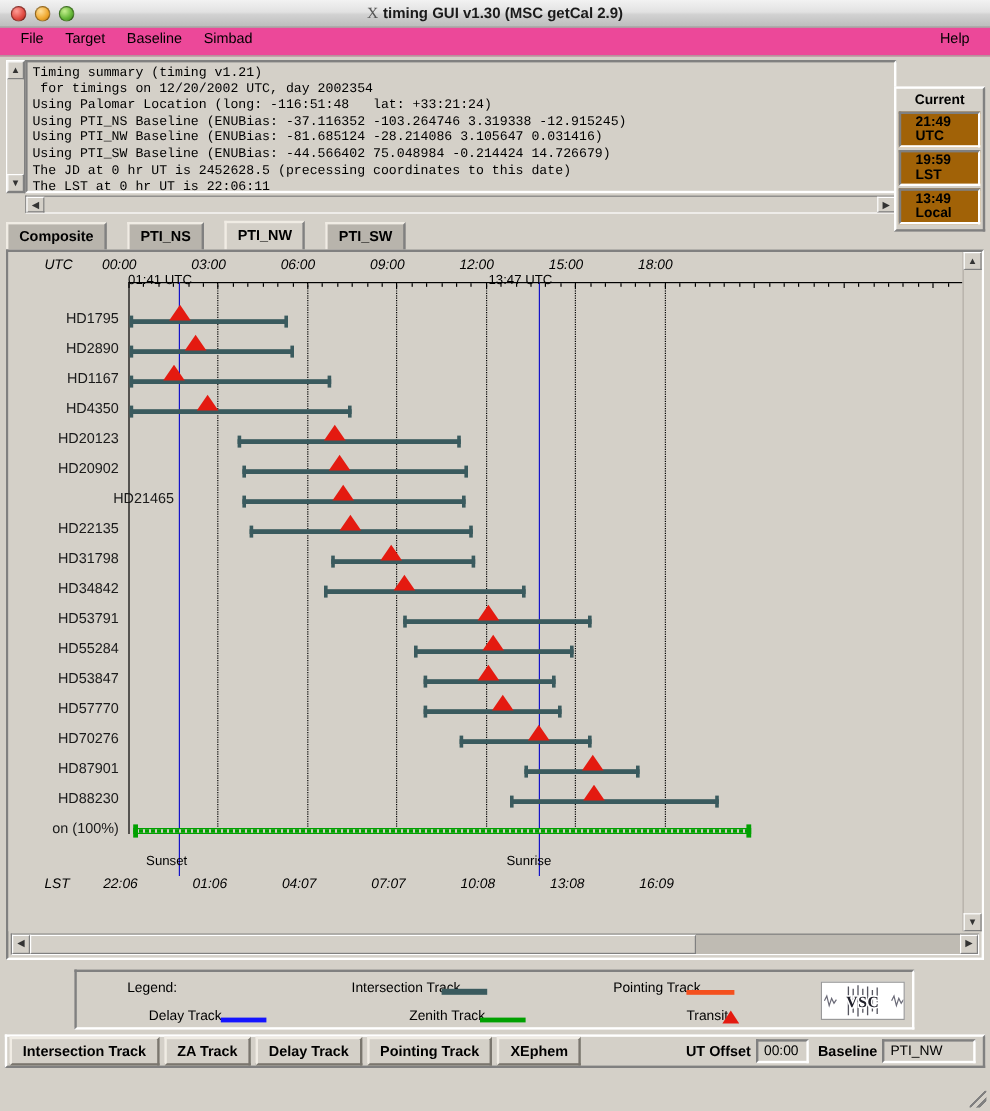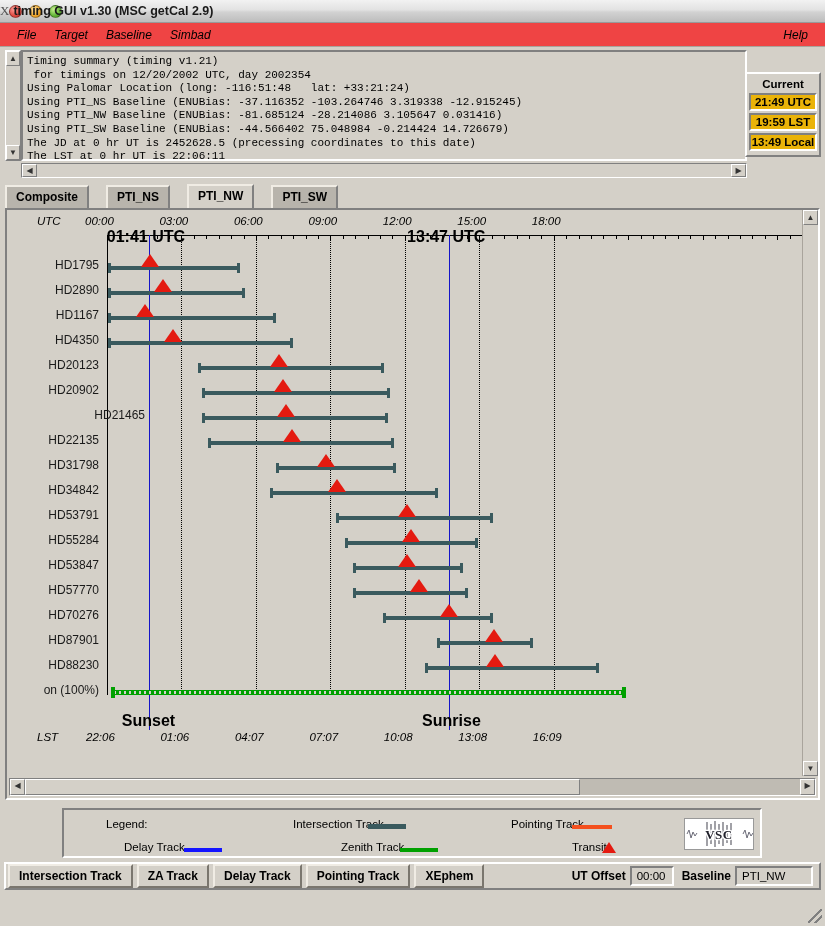--- a/index.html
+++ b/index.html
@@ -22,34 +22,34 @@
     border-bottom: 1px solid #999;
     display: flex; align-items: center;
     position: relative;
   }
   .lights { display: flex; gap: 7px; padding-left: 9px; }
   .light { width: 13px; height: 13px; border-radius: 50%; border: 1px solid rgba(0,0,0,.35); }
   .l-red   { background: radial-gradient(circle at 35% 30%, #ff9d96, #e04b42 60%, #a52b24); }
   .l-amber { background: radial-gradient(circle at 35% 30%, #ffdf9a, #f0a82e 60%, #b87512); }
   .l-green { background: radial-gradient(circle at 35% 30%, #c6f08f, #63b536 60%, #3d7d1f); }
   .title-text {
-    position: absolute; left: 0; right: 0; text-align: left;
+    position: absolute; left: 0; right: 0; text-align: center;
     font-size: 12.5px; font-weight: bold; color: #1a1a1a;
   }
   .xlogo {
     display: inline-block; font-family: "Liberation Serif", serif;
     font-size: 13px; color: #555; margin-right: 4px; font-weight: normal;
   }
 
   
   .menubar {
-    height: 24px; background: #ef4444;
+    height: 24px; background: #ec4899;
     border-bottom: 1px solid #a9a49c;
-    display: flex; align-items: center; padding: 0 8px;
-    font-size: 12px; color: #000; font-style: italic;
+    display: flex; align-items: flex-start; padding: 0 8px;
+    font-size: 12px; color: #000;
   }
   .menu-item { padding: 2px 9px; cursor: default; }
   .menu-right { margin-left: auto; }
 
   
   .summary-wrap {
     position: absolute; left: 5px; top: 50px;
     width: 742px; height: 128px;
     display: flex; flex-direction: column;
   }
@@ -90,24 +90,24 @@
   .clocks {
     position: absolute; right: 4px; top: 72px; width: 76px;
     border: 2px solid; border-color: #fff #808080 #808080 #fff;
     background: #d4d0c8; padding: 2px;
   }
   .clock-head {
     font-size: 11.5px; font-weight: bold; text-align: center;
     padding: 2px 0 3px; color: #000;
   }
   .clock-val {
-    font-size: 11.5px; font-weight: bold; text-align: center;
-    margin-bottom: 2px; padding: 1px 0; color: #000;
+    font-size: 11.5px; font-weight: bold; text-align: left;
+    margin-bottom: 2px; padding: 1px 12px; color: #000;
     border: 2px solid; border-color: #808080 #fff #fff #808080;
-    background: #eab308;
+    background: #a16207;
   }
 
   
   .tabs {
     position: absolute; left: 5px; top: 186px; height: 22px;
     display: flex; align-items: flex-end; gap: 17px; text-align: right;
   }
   .tab {
     font-size: 12px; font-weight: bold; color: #000;
     padding: 3px 9px 4px; background: #b8b4ac;
@@ -167,21 +167,21 @@
     border-left: 9px solid transparent;
     border-right: 9px solid transparent;
     border-bottom: 13px solid #e41a10;
   }
   .zenith {
     position: absolute; height: 5px;
     background: repeating-linear-gradient(to right, #00a000 0 3px, #d4d0c8 3px 5px);
     border-top: 1px solid #00a000; border-bottom: 1px solid #00a000;
   }
   .zenith-cap { position: absolute; width: 4px; height: 11px; background: #00a000; }
-  .event-text { position: absolute; font-size: 16px; color: #000; white-space: nowrap; font-weight: bold; }
+  .event-text { position: absolute; font-size: 11px; color: #000; white-space: nowrap; }
 
   
   .legend {
     position: absolute; left: 62px; top: 808px;
     width: 700px; height: 50px;
     border: 2px solid; border-color: #808080 #fff #fff #808080;
     background: #d4d0c8;
   }
   .legend-cell { position: absolute; font-size: 11.5px; color: #000; white-space: nowrap; padding-left: 32px; }
   .swatch { position: absolute; height: 4px; }

